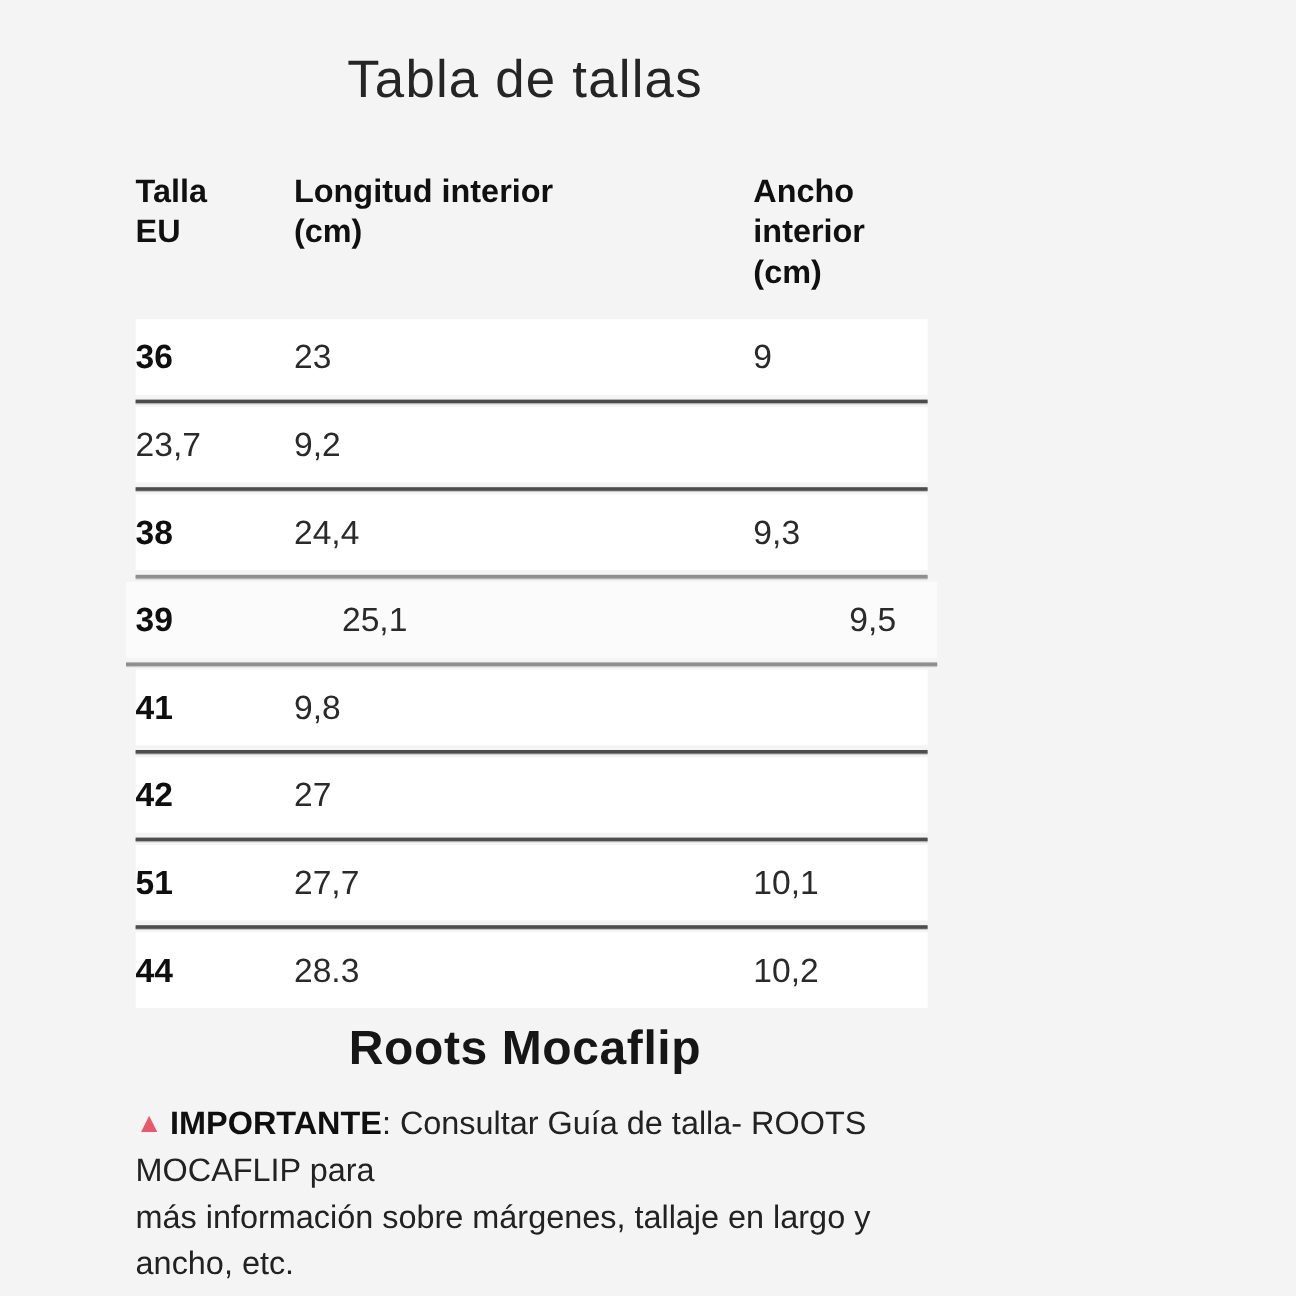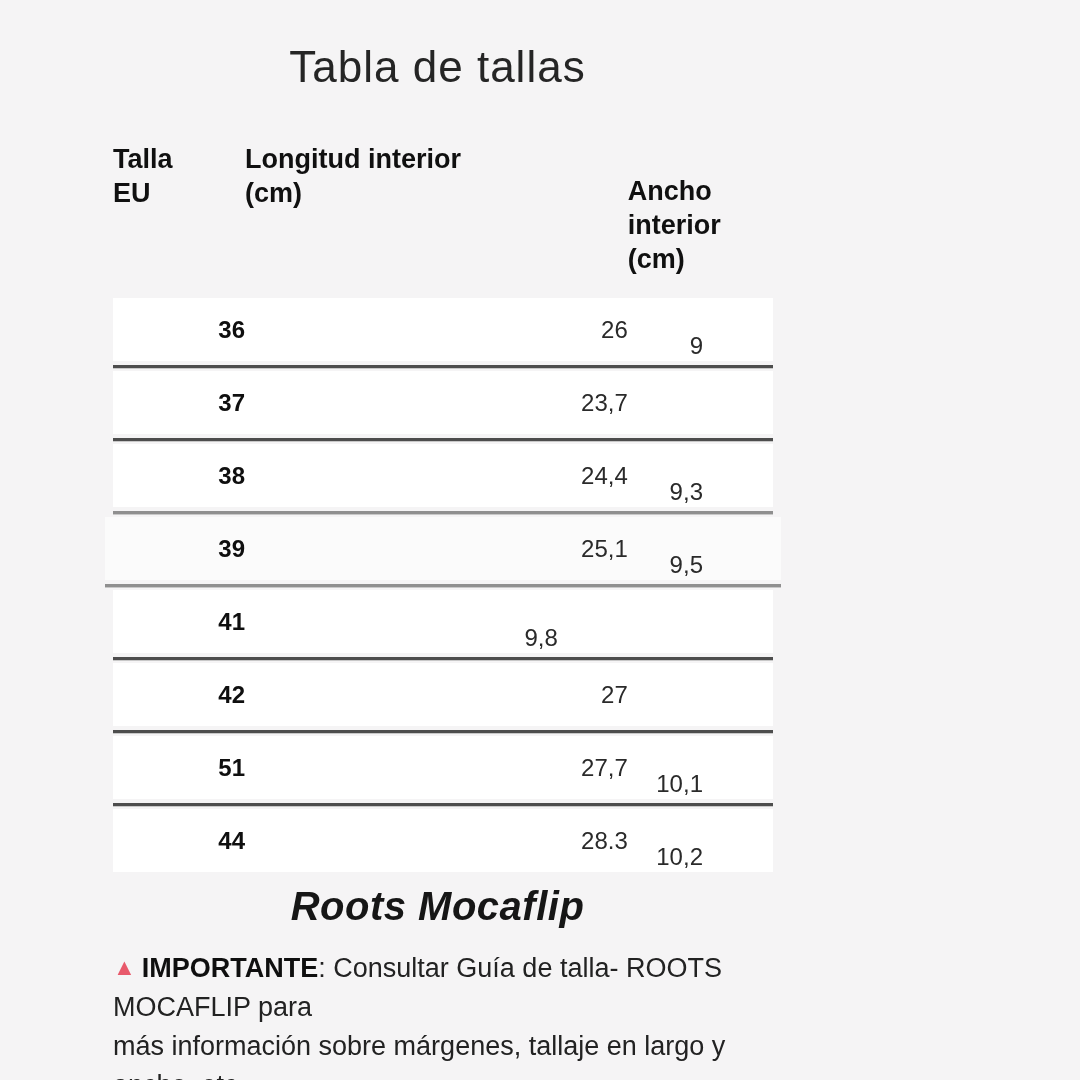--- a/index.html
+++ b/index.html
@@ -35,21 +35,21 @@
     margin:50px 102px 0 113px;
   }
   .hcell{
     text-align:left;
     font-weight:700;
     font-size:27px;
     line-height:1.26;
     color:#101010;
   }
   .hcell span{display:block;}
-  .c3{padding-right:70px;margin-top:32px;}
+  .c3{padding-right:70px;}
 
   .tbody{
     margin:22px 102px 0 113px;
   }
   .trow{
     background:var(--rowbg);
     height:63px;
     align-items:center;
     position:relative;
     margin-bottom:10px;
@@ -60,42 +60,42 @@
     left:0;right:0;bottom:-7px;
     height:3px;
     background:var(--line);
     box-shadow:0 1px 0 rgba(0,0,0,0.18);
   }
   .trow.hl{
     margin-left:-8px;
     margin-right:-8px;
     padding:0 8px;
     background:#fbfbfb;
+    gap:40px;
   }
   .trow.hl::after, .trow.before-hl::after{
     background:#8f8f8f;
   }
   .cell{
-    text-align:right;
-    font-size:24px;
+    text-align:left;
+    font-size:28px;
     color:#2a2a2a;
   }
   .cell.size{
     font-weight:700;
     color:#0f0f0f;
   }
 
   .brand{
     margin-top:12px;
     text-align:center;
     font-size:40px;
     font-weight:700;
     letter-spacing:0.5px;
     color:#161616;
-    font-style:italic;
   }
 
   .note{
     margin:20px 105px 0 113px;
     font-size:27px;
     line-height:1.45;
     color:#222222;
   }
   .note b{font-weight:700;color:#0f0f0f;}
   .tri{
@@ -124,27 +124,27 @@
     </div>
     <div class="hcell c3">
       <span>Ancho interior</span>
       <span>(cm)</span>
     </div>
   </div>
 
   <div class="tbody" id="table-body">
     <div class="trow grid">
       <div class="cell size">36</div>
-      <div class="cell val">26</div>
+      <div class="cell val">23</div>
       <div class="cell val c3">9</div>
     </div>
 
     <div class="trow grid">
-      <div class="cell size">37</div>
       <div class="cell val">23,7</div>
+      <div class="cell val c3">9,2</div>
     </div>
 
     <div class="trow grid before-hl">
       <div class="cell size">38</div>
       <div class="cell val">24,4</div>
       <div class="cell val c3">9,3</div>
     </div>
 
     <div class="trow grid hl">
       <div class="cell size">39</div>

